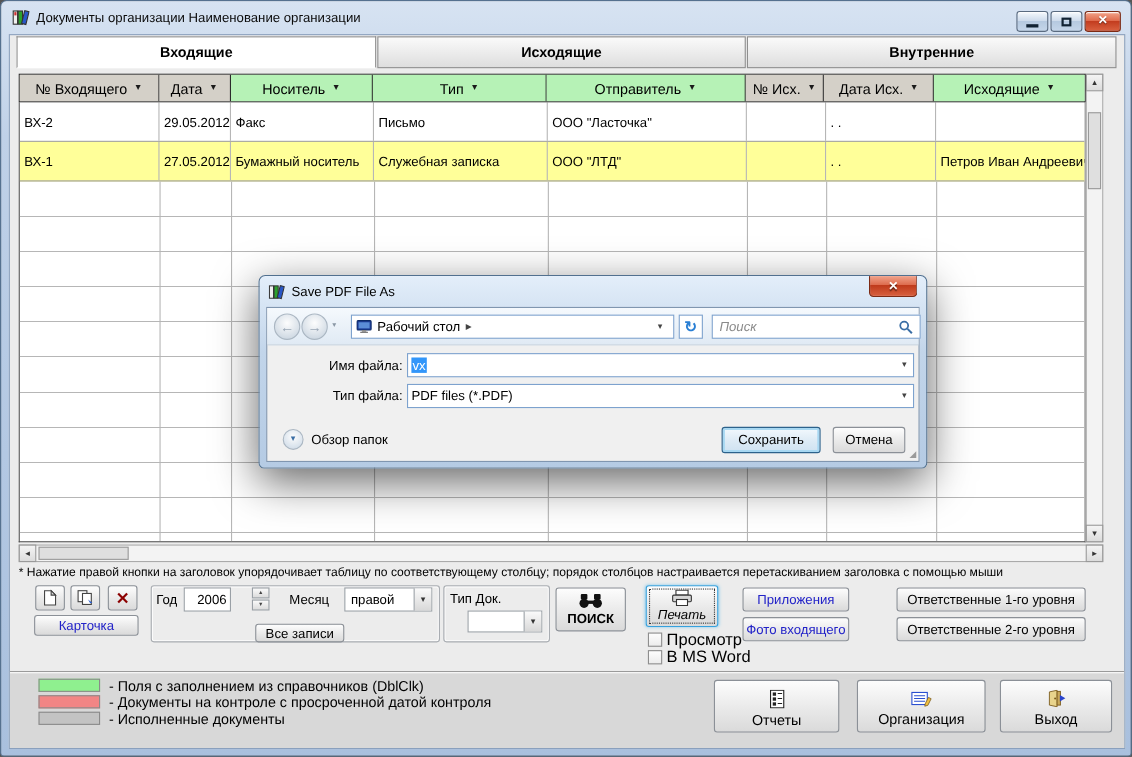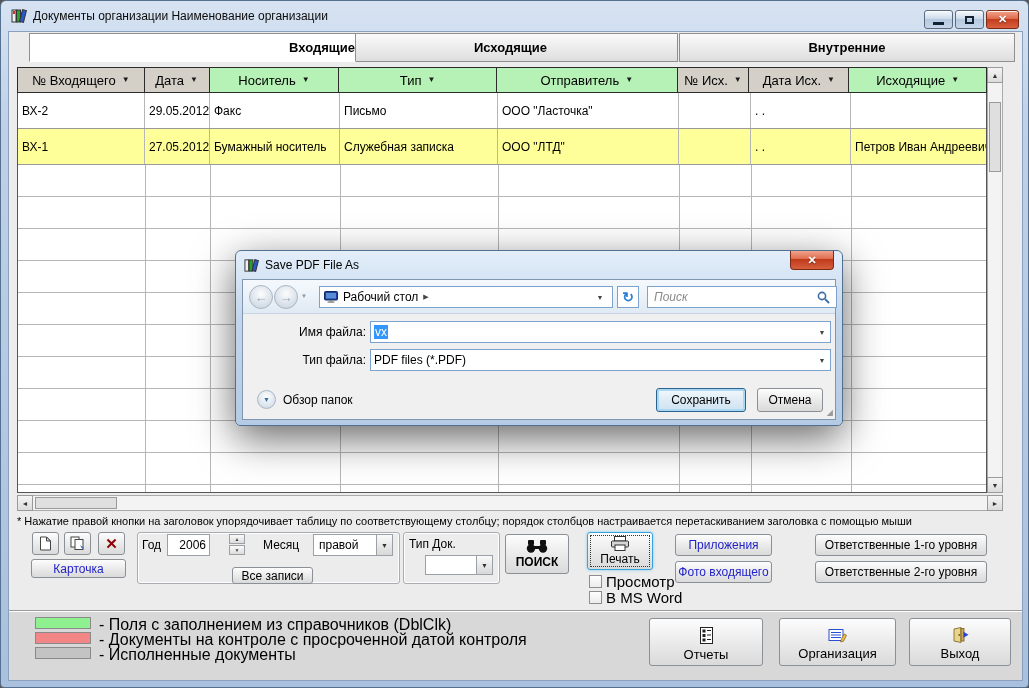--- a/index.html
+++ b/index.html
@@ -48,21 +48,21 @@
   .field{position:absolute;background:#fff;border:1px solid #9aa0a6;font-size:12px;display:flex;align-items:center;padding:0 3px;}
   .spinbtns{position:absolute;display:flex;flex-direction:column;}
   .spin{width:16px;height:10px;border:1px solid #9aa0a6;background:linear-gradient(180deg,#fafafa,#dcdcdc);font-size:5px;display:flex;align-items:center;justify-content:center;color:#444;}
   .combo-arrow{width:16px;height:100%;border-left:1px solid #9aa0a6;background:linear-gradient(180deg,#fafafa,#d8d8d8);display:flex;align-items:center;justify-content:center;font-size:7px;color:#333;margin-left:auto;}
   .chk{position:absolute;display:flex;align-items:center;gap:4px;font-size:15px;}
   .chk .box{width:13px;height:13px;border:1px solid #8e8e8e;background:linear-gradient(180deg,#fdfdfd,#ececec);}
   .print-focus{border:1px solid #36a1dd;box-shadow:0 0 3px #7ec8ee;outline:1px dotted #333;outline-offset:-4px;}
   
   .bottom{position:absolute;left:8px;top:609px;width:1013px;height:70px;background:#d8d8d8;border-top:1px solid #9a9a9a;box-shadow:inset 0 1px 0 #fff;}
   .swatch{position:absolute;width:56px;height:12px;border:1px solid #8a8a8a;}
-  .leg-lbl{position:absolute;font-size:16px;}
+  .leg-lbl{position:absolute;font-size:13px;}
   .bigbtn{flex-direction:column;gap:3px;font-size:13px;padding-top:4px;}
   
   .dialog{position:absolute;left:234px;top:249px;width:608px;height:176px;z-index:50;background:linear-gradient(180deg,#e3eefa,#c2d5ea 40%,#b5cbe4);border:1px solid #51708f;border-radius:6px 6px 5px 5px;box-shadow:0 12px 40px rgba(0,0,0,.6);}
   .dlg-title{position:absolute;left:0;top:0;right:0;height:28px;display:flex;align-items:center;gap:6px;padding:0 8px;font-size:12px;}
   .dlg-close{position:absolute;right:8px;top:0;width:44px;height:19px;background:linear-gradient(180deg,#f0a28a,#dd6b4d 45%,#bf3a1b 46%,#d75f3e);border:1px solid #7c2a14;border-top:none;border-radius:0 0 4px 4px;display:flex;align-items:center;justify-content:center;color:#fff;font-size:11px;font-weight:bold;text-shadow:0 1px 1px rgba(0,0,0,.5);}
   .dlg-inner{position:absolute;left:6px;top:28px;width:594px;height:141px;border:1px solid #8096b0;background:#f0f0f0;}
   .dlg-nav{position:absolute;left:0;top:0;right:0;height:34px;background:linear-gradient(180deg,#f5f9fd,#e0eaf4);border-bottom:1px solid #c8d4e2;}
   .navcircle{position:absolute;width:24px;height:24px;border-radius:50%;border:1px solid #aab6c2;background:radial-gradient(circle at 50% 35%,#fdfdfd,#d4dde6 70%,#c0ccd8);display:flex;align-items:center;justify-content:center;color:#9aa7b5;font-size:13px;}
   .crumb{position:absolute;left:76px;top:6px;width:294px;height:22px;background:#fff;border:1px solid #7da2ce;display:flex;align-items:center;gap:5px;padding:0 4px;font-size:12px;}
   .navsq{position:absolute;top:6px;height:22px;background:#fff;border:1px solid #7da2ce;display:flex;align-items:center;justify-content:center;}
@@ -97,21 +97,21 @@
             <span class="glyph-restore"></span>
           </div>
         <div class="wbtn close">
             <span class="glyph-close">✕</span>
           </div>
       </div>
     </div>
 
     <div class="client"></div>
 
-    <div class="tab active" style="left:28px;top:32px;width:327px;justify-content:flex-end;">
+    <div class="tab active" style="left:14px;top:32px;width:327px;">
         <span>Входящие</span>
       </div>
     <div class="tab" style="left:342px;top:32px;width:335px;">
         <span>Исходящие</span>
       </div>
     <div class="tab" style="left:678px;top:32px;width:336px;">
         <span>Внутренние</span>
       </div>
 
     <div class="thead">
@@ -257,21 +257,21 @@
     <div class="btn" style="left:504px;top:533px;width:64px;height:40px;flex-direction:column;gap:2px;font-weight:bold;">
       <svg width="22" height="13" viewBox="0 0 22 13">
         <rect x="2" y="0" width="6" height="5" rx="1" fill="#111"></rect>
           <rect x="14" y="0" width="6" height="5" rx="1" fill="#111"></rect>
         <circle cx="5" cy="8.5" r="4.2" fill="#111"></circle>
           <circle cx="17" cy="8.5" r="4.2" fill="#111"></circle>
           <rect x="8" y="6" width="6" height="3" fill="#111"></rect>
       </svg>
       <span>ПОИСК</span>
     </div>
-    <div class="btn print-focus" style="left:586px;top:531px;width:66px;height:38px;flex-direction:column;gap:1px;">
+    <div class="btn print-focus" style="left:586px;top:531px;width:66px;height:38px;flex-direction:column;gap:1px;font-style:italic;">
       <svg width="20" height="15" viewBox="0 0 20 15">
         <rect x="4.5" y="0.5" width="11" height="4.5" fill="#fff" stroke="#333"></rect>
         <rect x="1.5" y="5" width="17" height="6" rx="1" fill="#d6d6d6" stroke="#333"></rect>
         <rect x="5" y="9" width="10" height="5.5" fill="#fff" stroke="#333"></rect>
       </svg>
       <span>Печать</span>
     </div>
     <div class="chk" style="left:588px;top:572px;">
         <span class="box"></span>
         <span>Просмотр</span>

